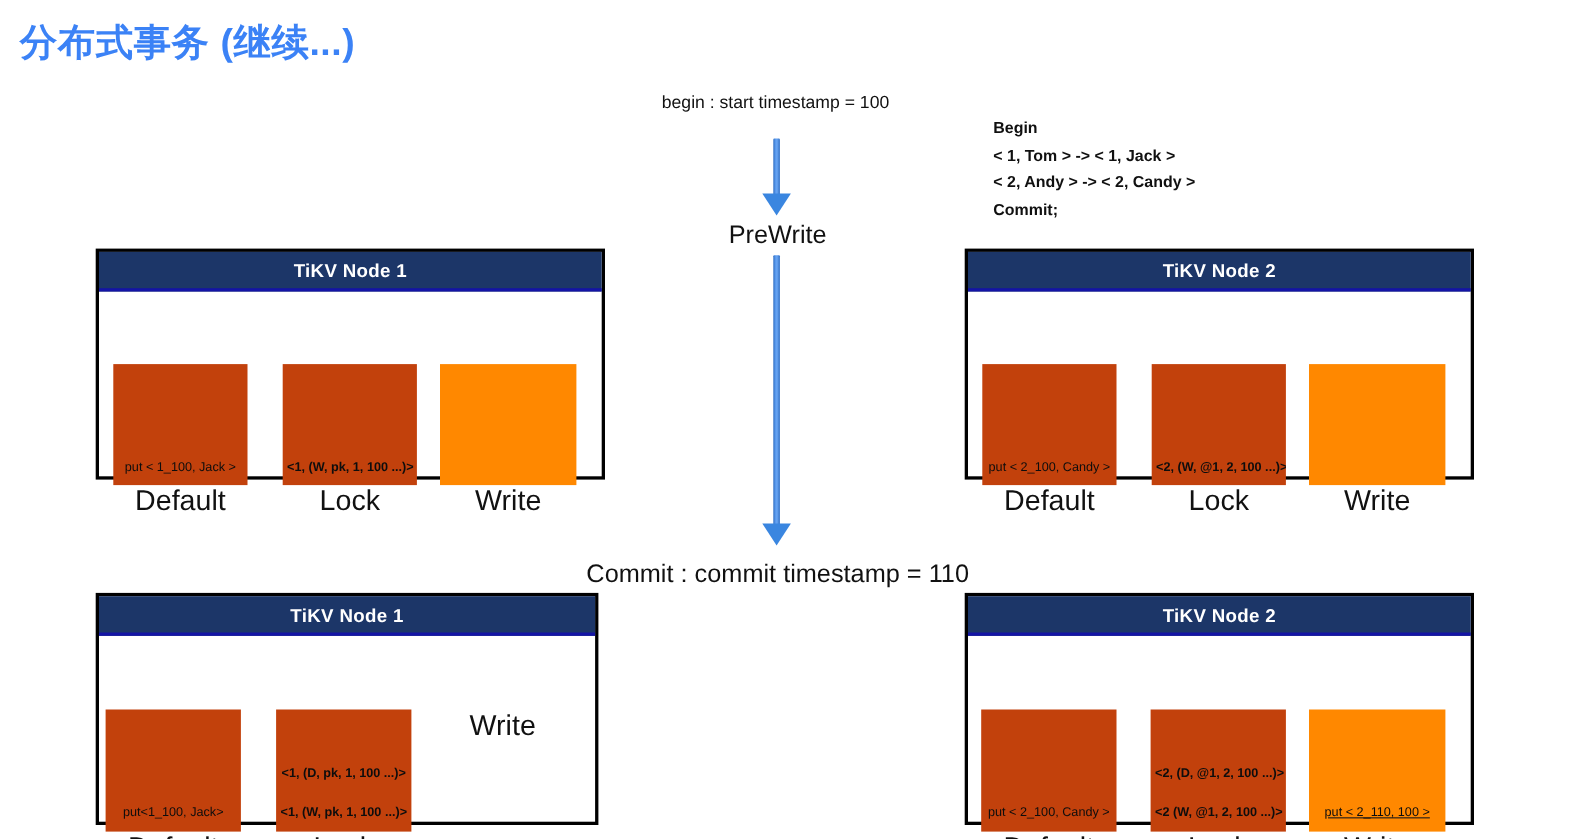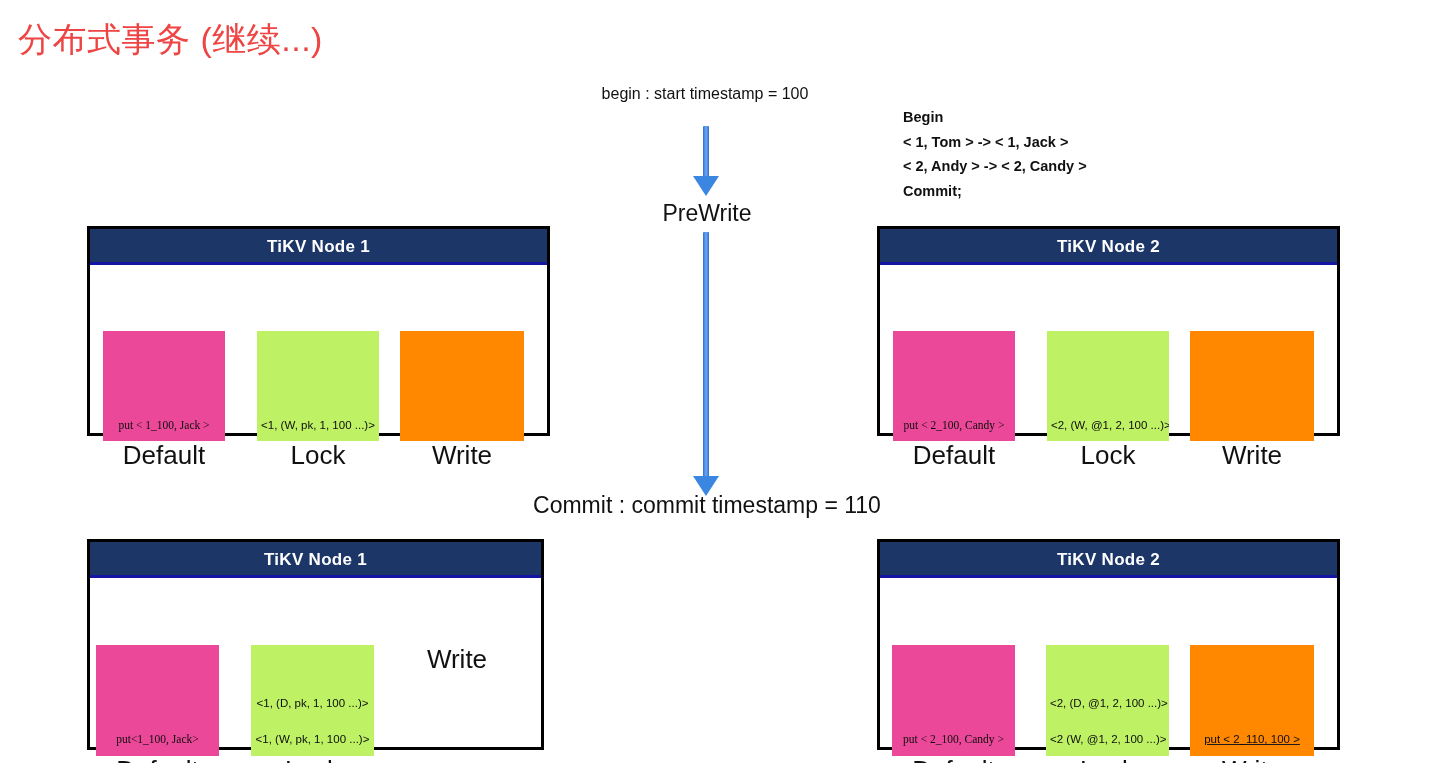--- a/index.html
+++ b/index.html
@@ -16,22 +16,22 @@
     color: #1a1a1a;
   }
 
   
   .slide-title {
     position: absolute;
     left: 18px;
     top: 17px;
     font-size: 34px;
     line-height: 44px;
-    font-weight: 400;
-    color: #ef4444;
+    font-weight: 700;
+    color: #3b82f6;
     letter-spacing: 0.5px;
     white-space: nowrap;
   }
 
   
   .flow-label {
     position: absolute;
     text-align: center;
     white-space: nowrap;
     font-size: 16px;
@@ -41,21 +41,21 @@
   #begin-label .inner { display: inline-block; }
 
   #prewrite-label {
     left: 607px;
     top: 200px;
     width: 200px;
     font-size: 23px;
   }
   #commit-label {
     left: 337px;
-    top: 492px;
+    top: 508px;
     width: 740px;
     font-size: 23px;
   }
 
   .arrow {
     position: absolute;
     width: 34px;
   }
   .arrow .shaft {
     position: absolute;
@@ -126,22 +126,22 @@
   }
   .cf-box {
     position: relative;
     box-sizing: border-box;
     display: flex;
     flex-direction: column;
     justify-content: flex-end;
     align-items: center;
     overflow: hidden;
   }
-  .cf-box.blue   { background: #ec4899; font-family: Liberation Serif, serif; }
-  .cf-box.yellow { background: #bef264; }
+  .cf-box.blue   { background: #c2410c; }
+  .cf-box.yellow { background: #c2410c; font-weight: bold; }
   .cf-box.orange { background: #ff8800; }
   .cf-text {
     font-size: 11.5px;
     line-height: 14px;
     color: #0d0d0d;
     white-space: nowrap;
     padding: 0 4px;
   }
   .cf-label {
     font-size: 26px;

